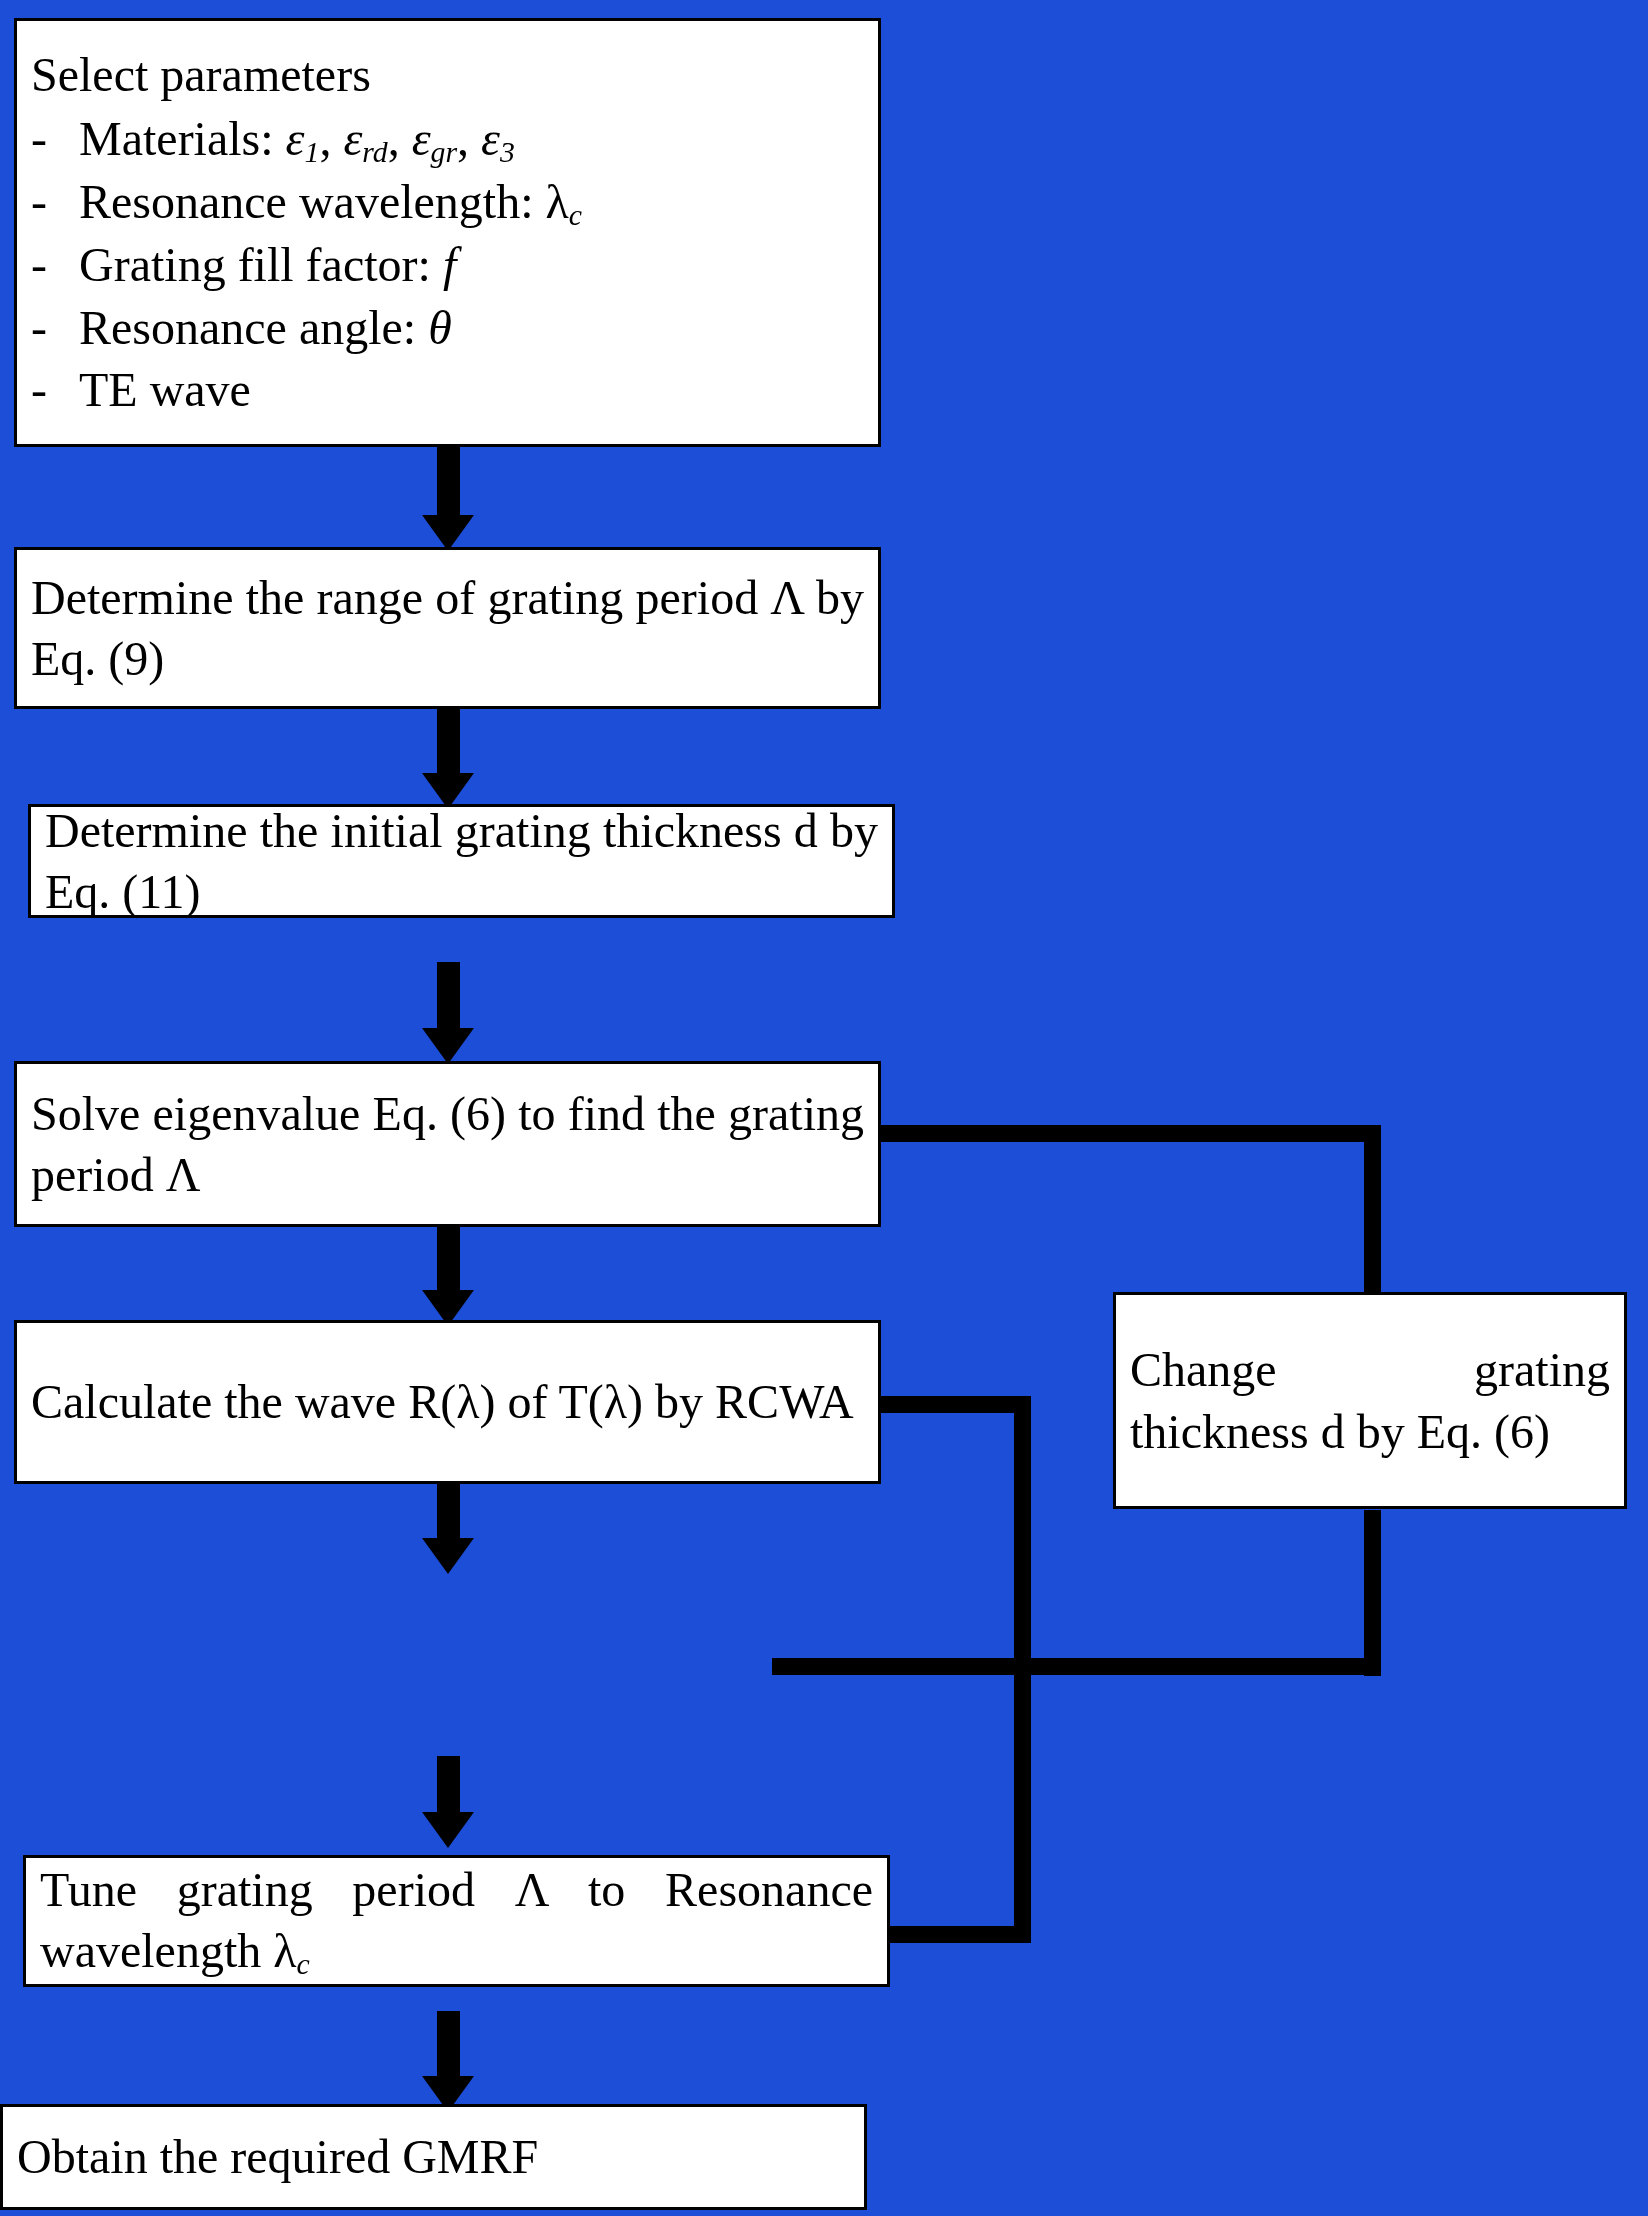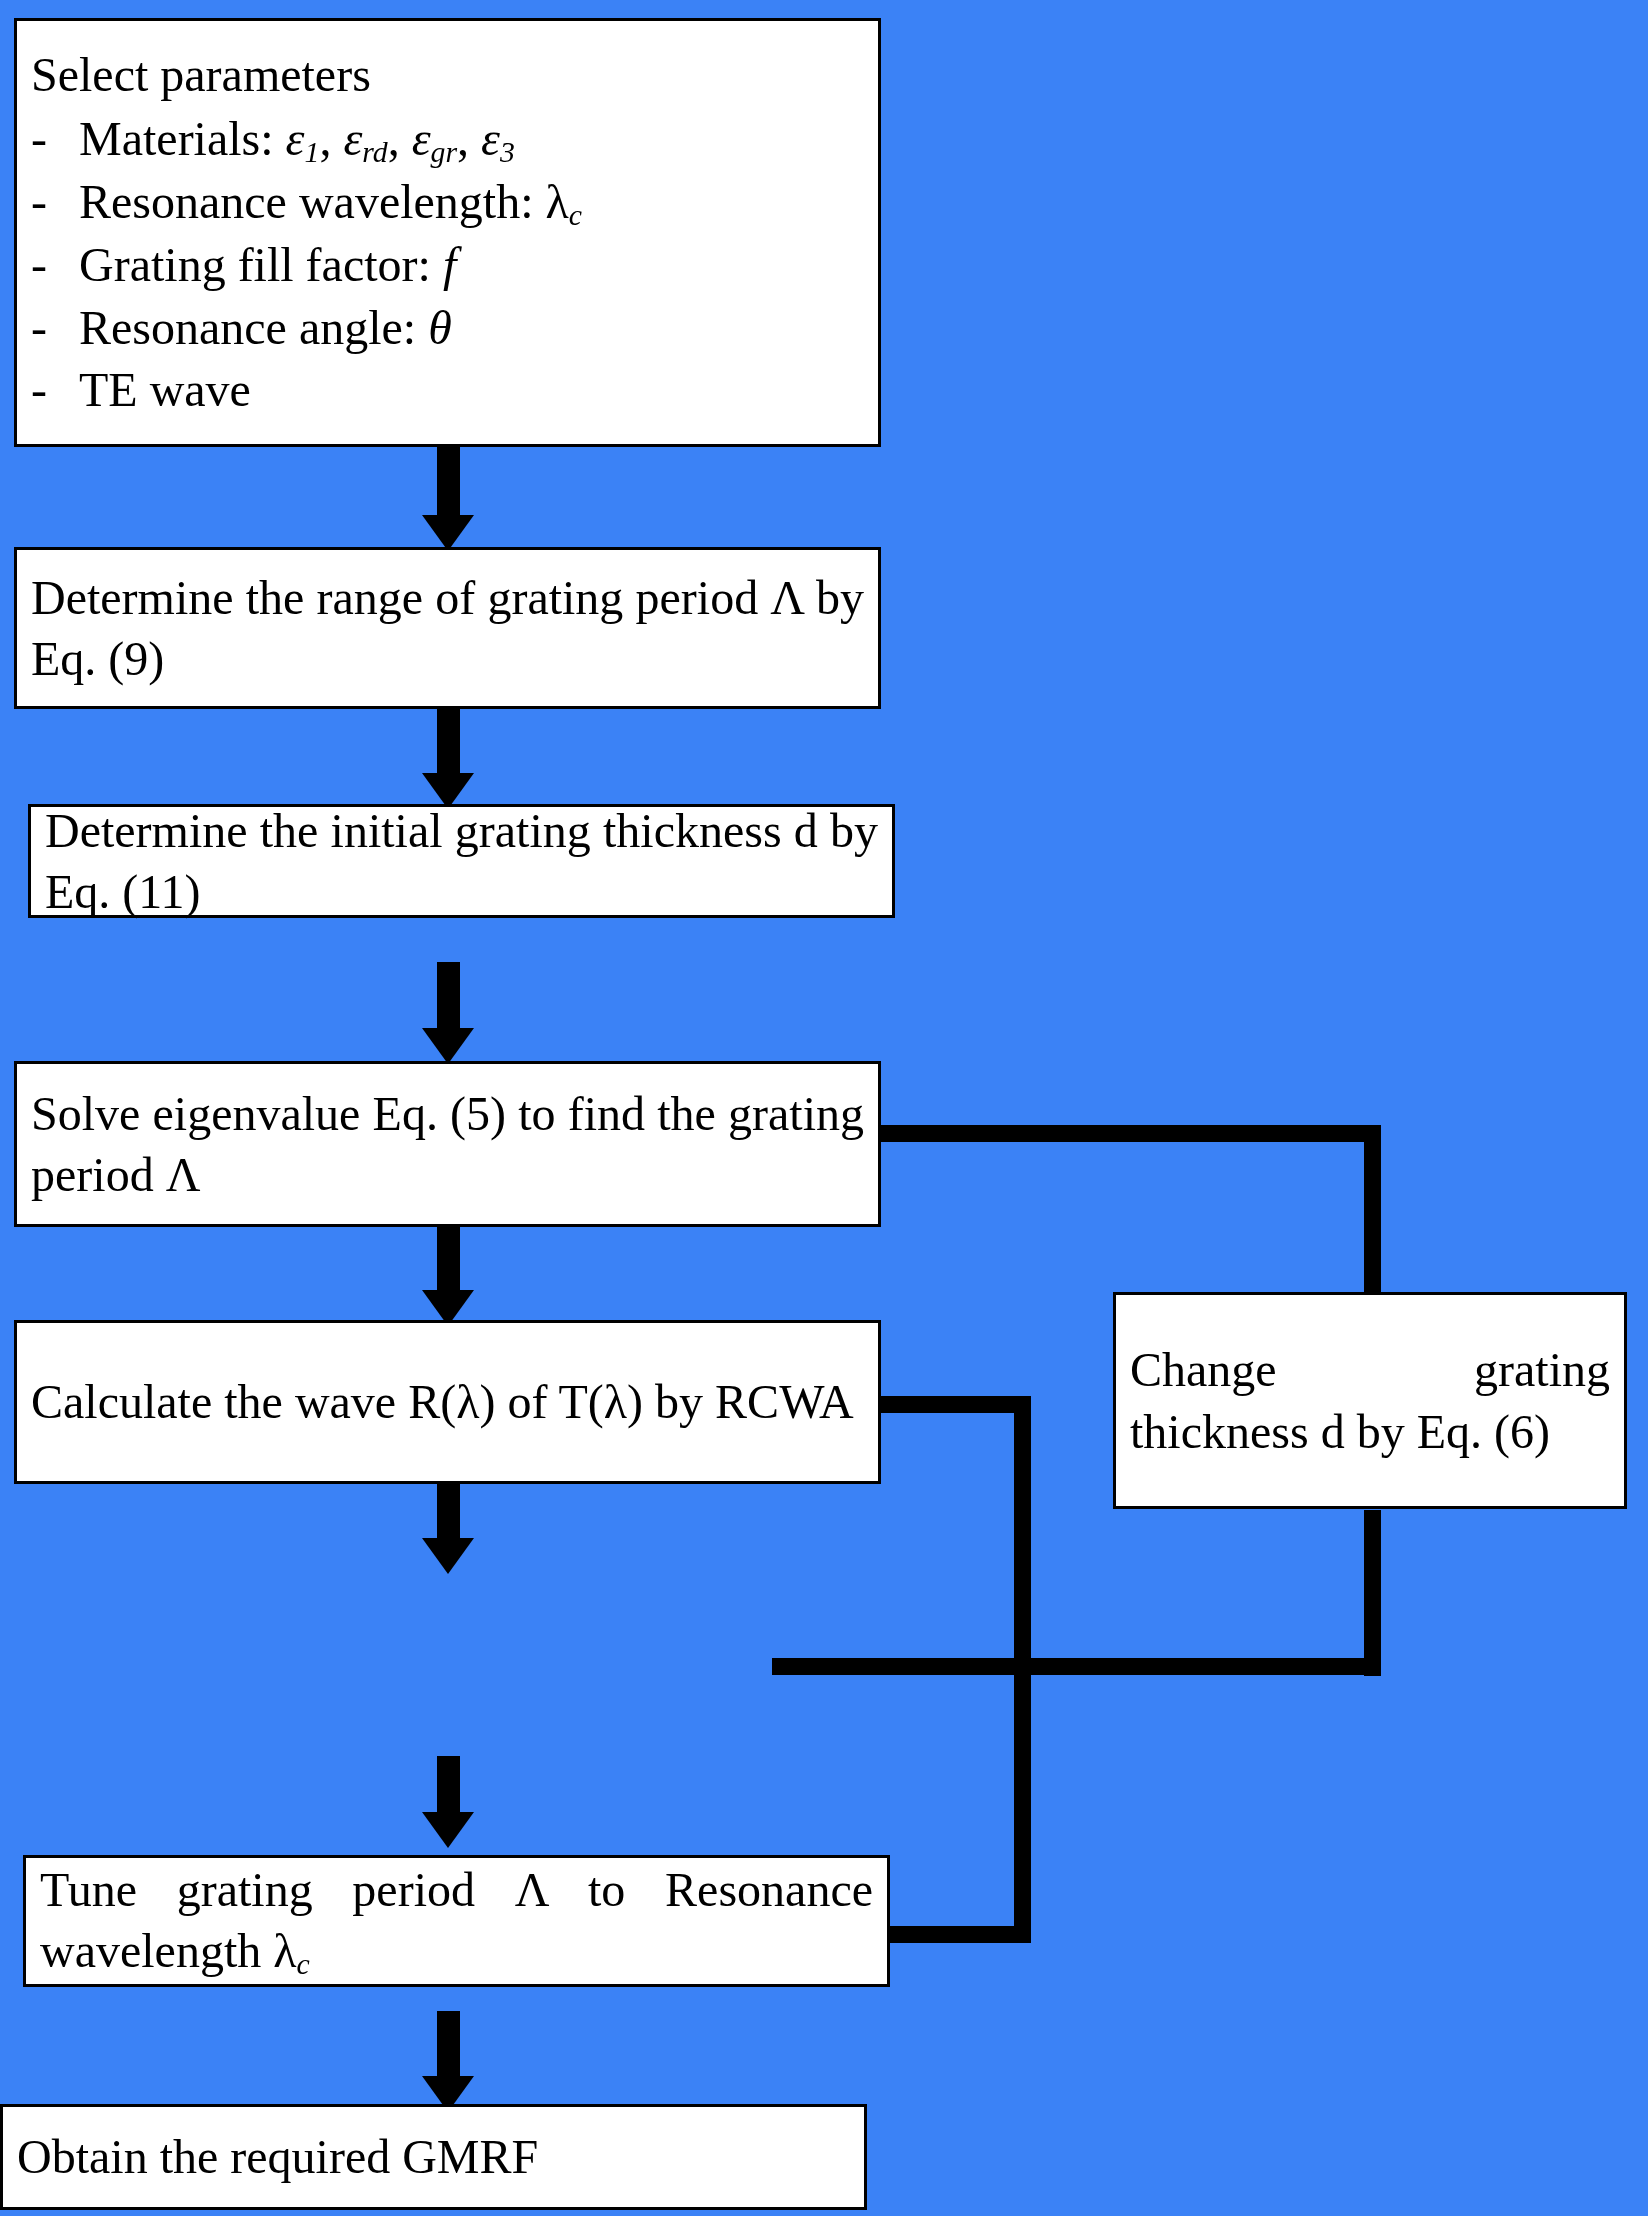--- a/index.html
+++ b/index.html
@@ -5,21 +5,21 @@
 <style>
   html, body {
     margin: 0;
     padding: 0;
     background: #ffffff;
   }
   #canvas {
     position: relative;
     width: 1649px;
     height: 2216px;
-    background: #3b82f6;
+    background: #1d4ed8;
     overflow: hidden;
     font-family: "Liberation Serif", "DejaVu Serif", serif;
     color: #000000;
   }
   .node {
     position: absolute;
     box-sizing: border-box;
     border: 3.9px solid #000000;
     background: #ffffff;
     display: flex;
@@ -137,21 +137,21 @@
   <div class="arrowhead" style="left:422px; top:773px;"></div>
 
   <div class="node" style="left:28px; top:804px; width:867px; height:114px;">
     <div class="txt">Determine the initial grating thickness d by Eq. (11)</div>
   </div>
 
   <div class="seg" style="left:437px; top:962px; width:23.4px; height:78px;"></div>
   <div class="arrowhead" style="left:422px; top:1028px;"></div>
 
   <div class="node" style="left:14px; top:1061px; width:867px; height:166px;">
-    <div class="txt">Solve eigenvalue Eq. (5) to find the grating period Λ</div>
+    <div class="txt">Solve eigenvalue Eq. (6) to find the grating period Λ</div>
   </div>
 
   <div class="seg" style="left:881px; top:1125px; width:500px; height:17px;"></div>
   <div class="seg" style="left:1364px; top:1125px; width:17px; height:172px;"></div>
 
   <div class="seg" style="left:437px; top:1226px; width:23.4px; height:77px;"></div>
   <div class="arrowhead" style="left:422px; top:1290px;"></div>
 
   <div class="node" style="left:14px; top:1320px; width:867px; height:164px;">
     <div class="txt">Calculate the wave R(λ) of T(λ) by RCWA</div>

